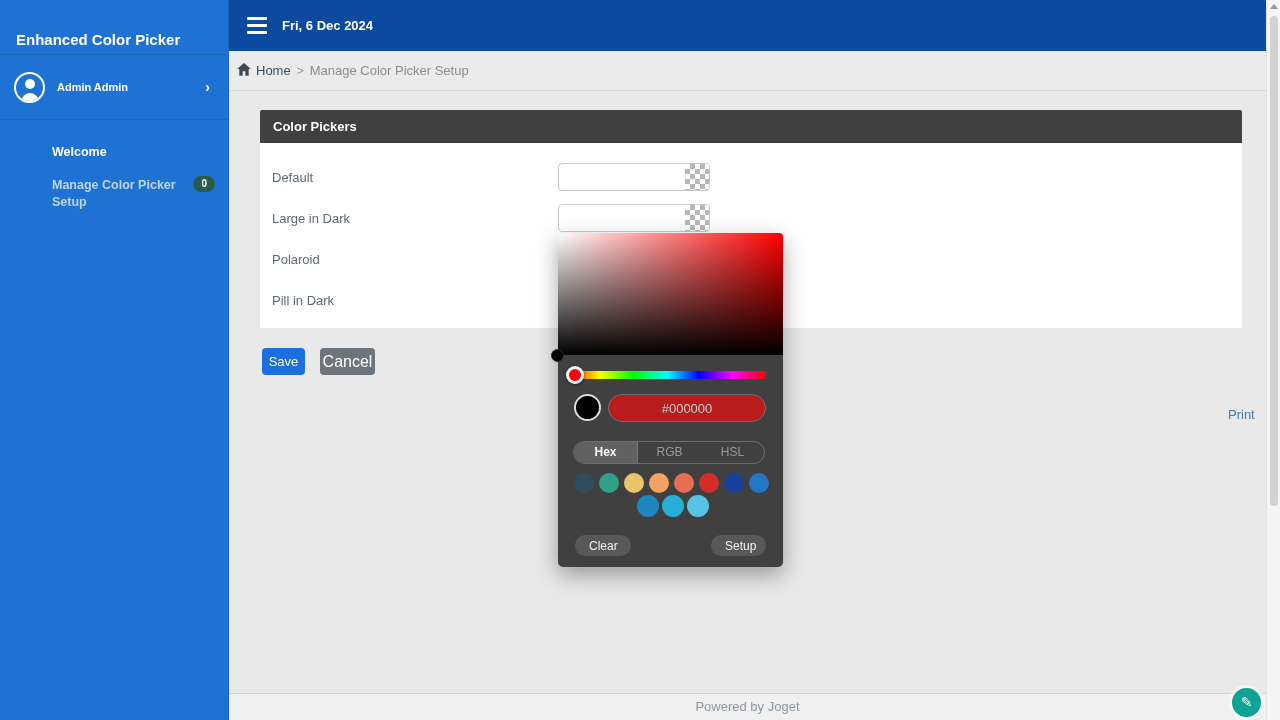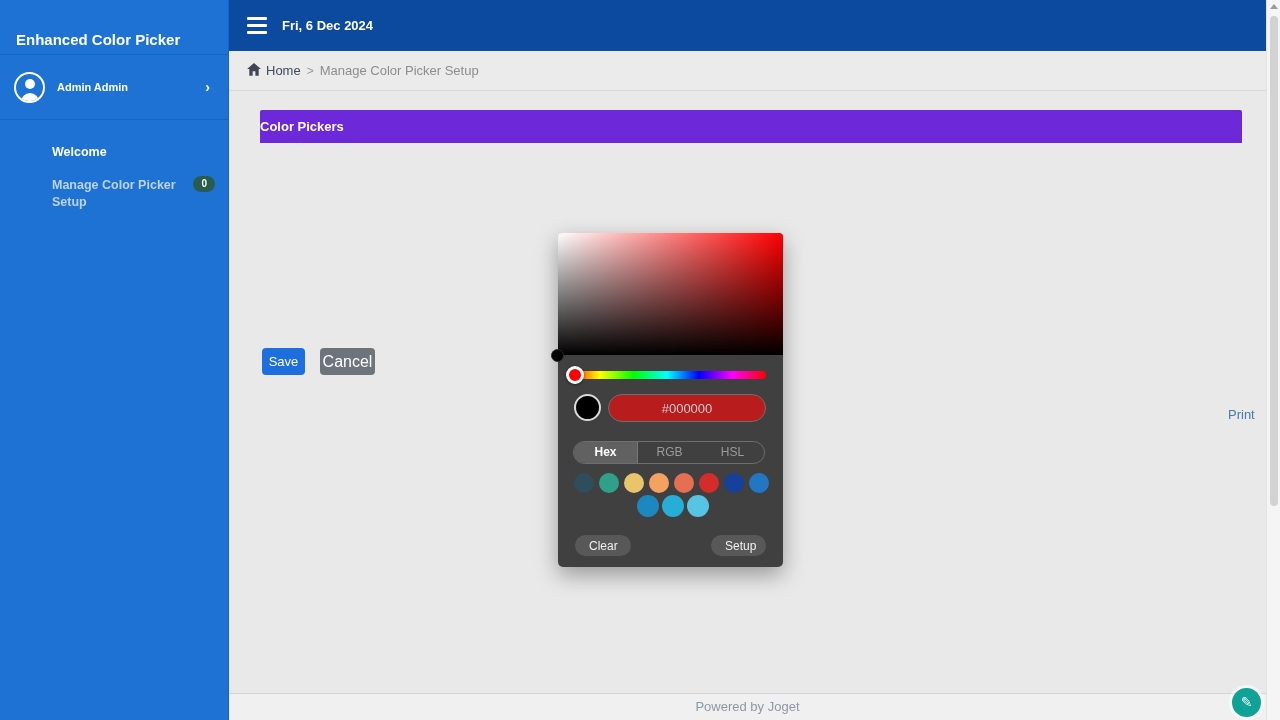--- a/index.html
+++ b/index.html
@@ -61,32 +61,32 @@
   .hamburger span { display:block; height:3px; background:#fff; border-radius:1px; margin-bottom:4px; }
   .hamburger span:last-child { margin-bottom:0; }
   .topbar-date { margin-left:15px; color:#fff; font-weight:bold; font-size:13px; }
   .topbar-home { position:absolute; right:26px; top:18px; width:16px; height:15px; cursor:pointer; }
   .topbar-home svg { fill:#fff; width:16px; height:15px; }
 
   
   .breadcrumb {
     position:absolute; left:229px; top:51px; width:1037px; height:40px;
     background:#ebebeb; border-bottom:1px solid #d9d9d9;
-    display:flex; align-items:center; padding-left:18px; font-size:13px; z-index:4;
+    display:flex; align-items:center; padding-left:8px; font-size:13px; z-index:4;
   }
   .bc-home-icon svg { fill:#3f4852; width:14px; height:13px; vertical-align:-1px; }
   .bc-home { color:#3d4b5e; margin-left:5px; text-decoration:none; cursor:pointer; }
   .bc-sep { color:#9a9a9a; margin:0 6px; font-size:12px; }
   .bc-current { color:#8d8d8d; }
 
   
   .panel { position:absolute; left:260px; top:110px; width:982px; z-index:1; }
   .panel-header {
-    height:33px; line-height:33px; background:#6d28d9; color:#fff;
-    font-weight:bold; font-size:13px; border-radius:2px 2px 0 0;
+    height:33px; line-height:33px; background:#404040; color:#fff;
+    font-weight:bold; font-size:13px; padding-left:13px; border-radius:2px 2px 0 0;
   }
   .panel-body { position:relative; background:#fff; height:185px; }
   .f-label { position:absolute; left:12px; font-size:13px; color:#5f6a76; }
   .f-input {
     position:absolute; left:298px; width:152px; height:28px;
     background:#fff; border:1px solid #c9c9c9; border-radius:4px;
   }
   .checker {
     position:absolute; right:0; top:0; width:24px; height:26px;
     border-radius:0 3px 3px 0;
@@ -246,20 +246,38 @@
         <path d="M8 0 L16 7 H13.4 V14.6 H9.6 V9.6 H6.4 V14.6 H2.6 V7 H0 Z"></path>
       </svg>
   </span>
   <span class="bc-home">Home</span>
   <span class="bc-sep">&gt;</span>
   <span class="bc-current">Manage Color Picker Setup</span>
 </div>
 
 <div class="panel">
   <div class="panel-header">Color Pickers</div>
+  <div class="panel-body">
+    <span class="f-label" style="top:27px">Default</span>
+    <div class="f-input" style="top:20px">
+        <span class="checker"></span>
+      </div>
+    <span class="f-label" style="top:68px">Large in Dark</span>
+    <div class="f-input" style="top:61px">
+        <span class="checker"></span>
+      </div>
+    <span class="f-label" style="top:109px">Polaroid</span>
+    <div class="f-input" style="top:102px">
+        <span class="checker"></span>
+      </div>
+    <span class="f-label" style="top:150px">Pill in Dark</span>
+    <div class="f-input" style="top:143px">
+        <span class="checker"></span>
+      </div>
+  </div>
 </div>
 
 <button class="btn-save">Save</button>
 <button class="btn-cancel">Cancel</button>
 <span class="print-link">Print</span>
 
 <div class="picker">
   <div class="sat"></div>
   <div class="sat-handle"></div>
   <div class="hue"></div>

